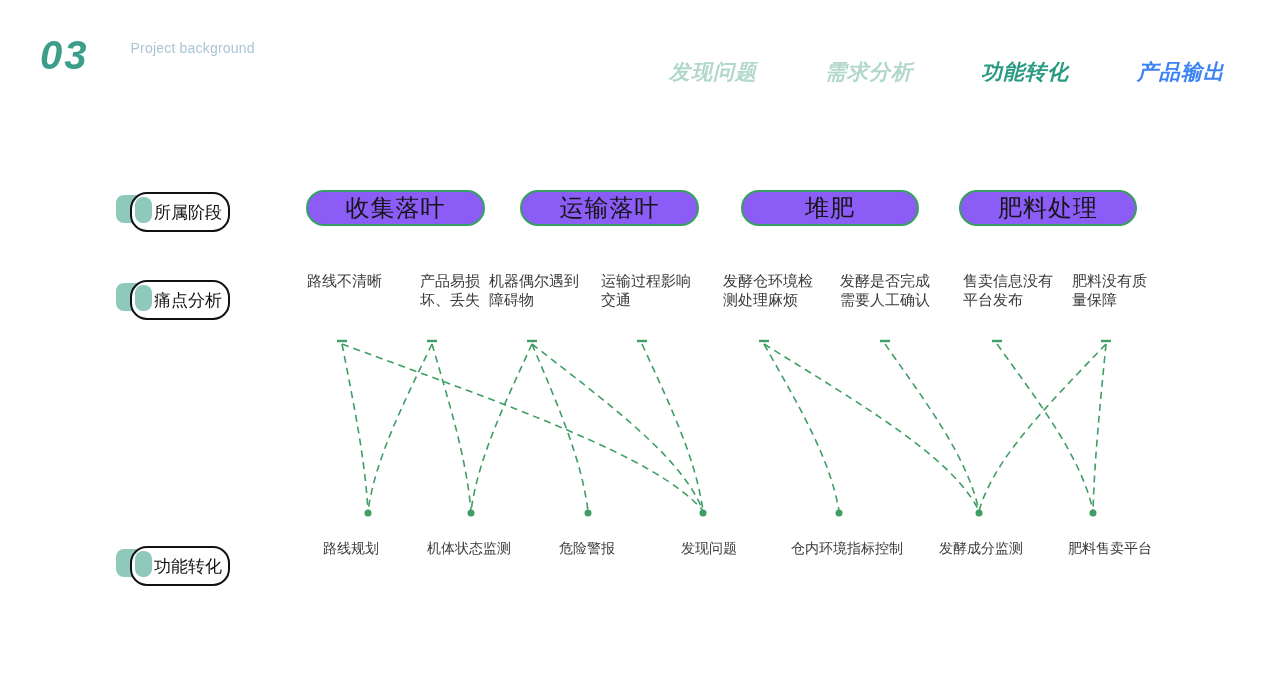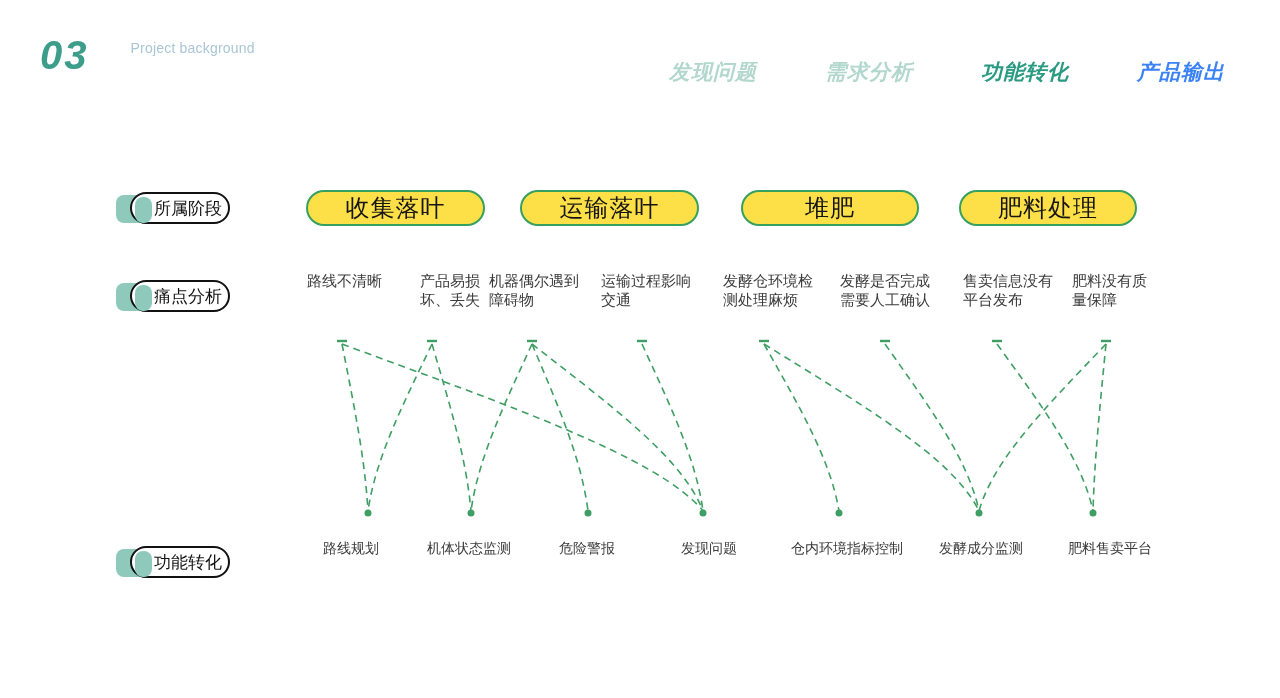--- a/index.html
+++ b/index.html
@@ -12,31 +12,31 @@
   .brand-col{padding-top:4px;}
   .brand-super{font-size:14px;letter-spacing:0.2px;margin-left:28px;}
   .brand-title{font-size:22px;font-weight:bold;font-style:italic;margin-top:3px;letter-spacing:1px;}
 
   
   .nav{position:absolute;right:55px;top:58px;display:flex;gap:68px;
        font-size:21px;font-weight:bold;font-style:italic;letter-spacing:1px;}
   .nav-item{cursor:pointer;}
 
   
-  .row-label{position:absolute;left:130px;width:100px;height:32px;}
+  .row-label{position:absolute;left:130px;width:100px;height:40px;}
   .row-label .back{position:absolute;left:-14px;top:3px;width:34px;height:28px;border-radius:8px;}
   .row-label .box{position:absolute;left:0;top:0;right:0;bottom:0;background:#fff;
                   border:2px solid #111;border-radius:17px;display:flex;align-items:center;
                   justify-content:center;padding-left:16px;font-size:17px;color:#111;}
   .row-label .tab{position:absolute;left:3px;top:3px;width:17px;height:26px;border-radius:8px;}
 
   
   .stage-pill{position:absolute;top:190px;height:36px;box-sizing:border-box;border:2px solid;
               border-radius:19px;display:flex;align-items:center;justify-content:center;
-              font-size:24px;color:#151515;letter-spacing:1px;background:#fde047;}
+              font-size:24px;color:#151515;letter-spacing:1px;background:#8b5cf6;}
 
   
   .pain{position:absolute;top:271px;font-size:15px;line-height:19px;white-space:pre-line;color:#3a3a3a;}
 
   
   .func{position:absolute;top:540px;font-size:14px;color:#3a3a3a;transform:translateX(-50%);white-space:nowrap;}
 
   svg.connections{position:absolute;left:0;top:0;}
 </style>
 </head>

